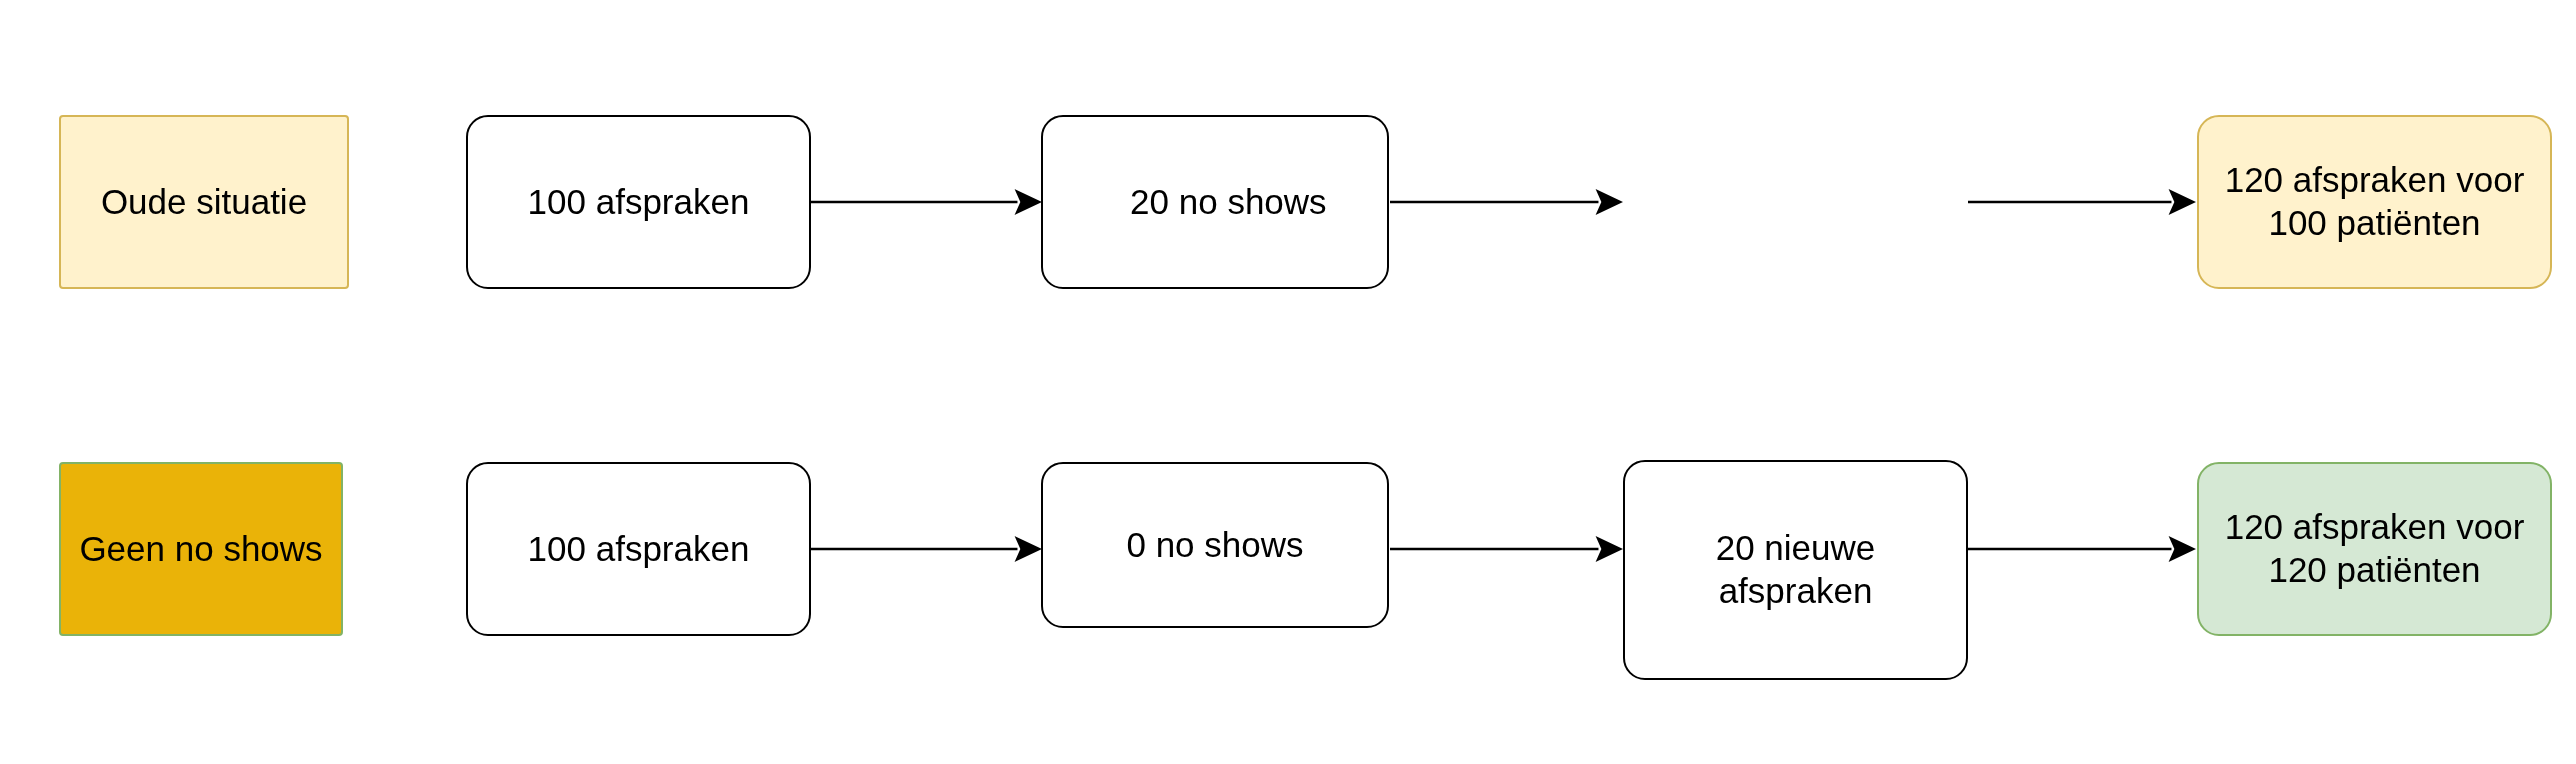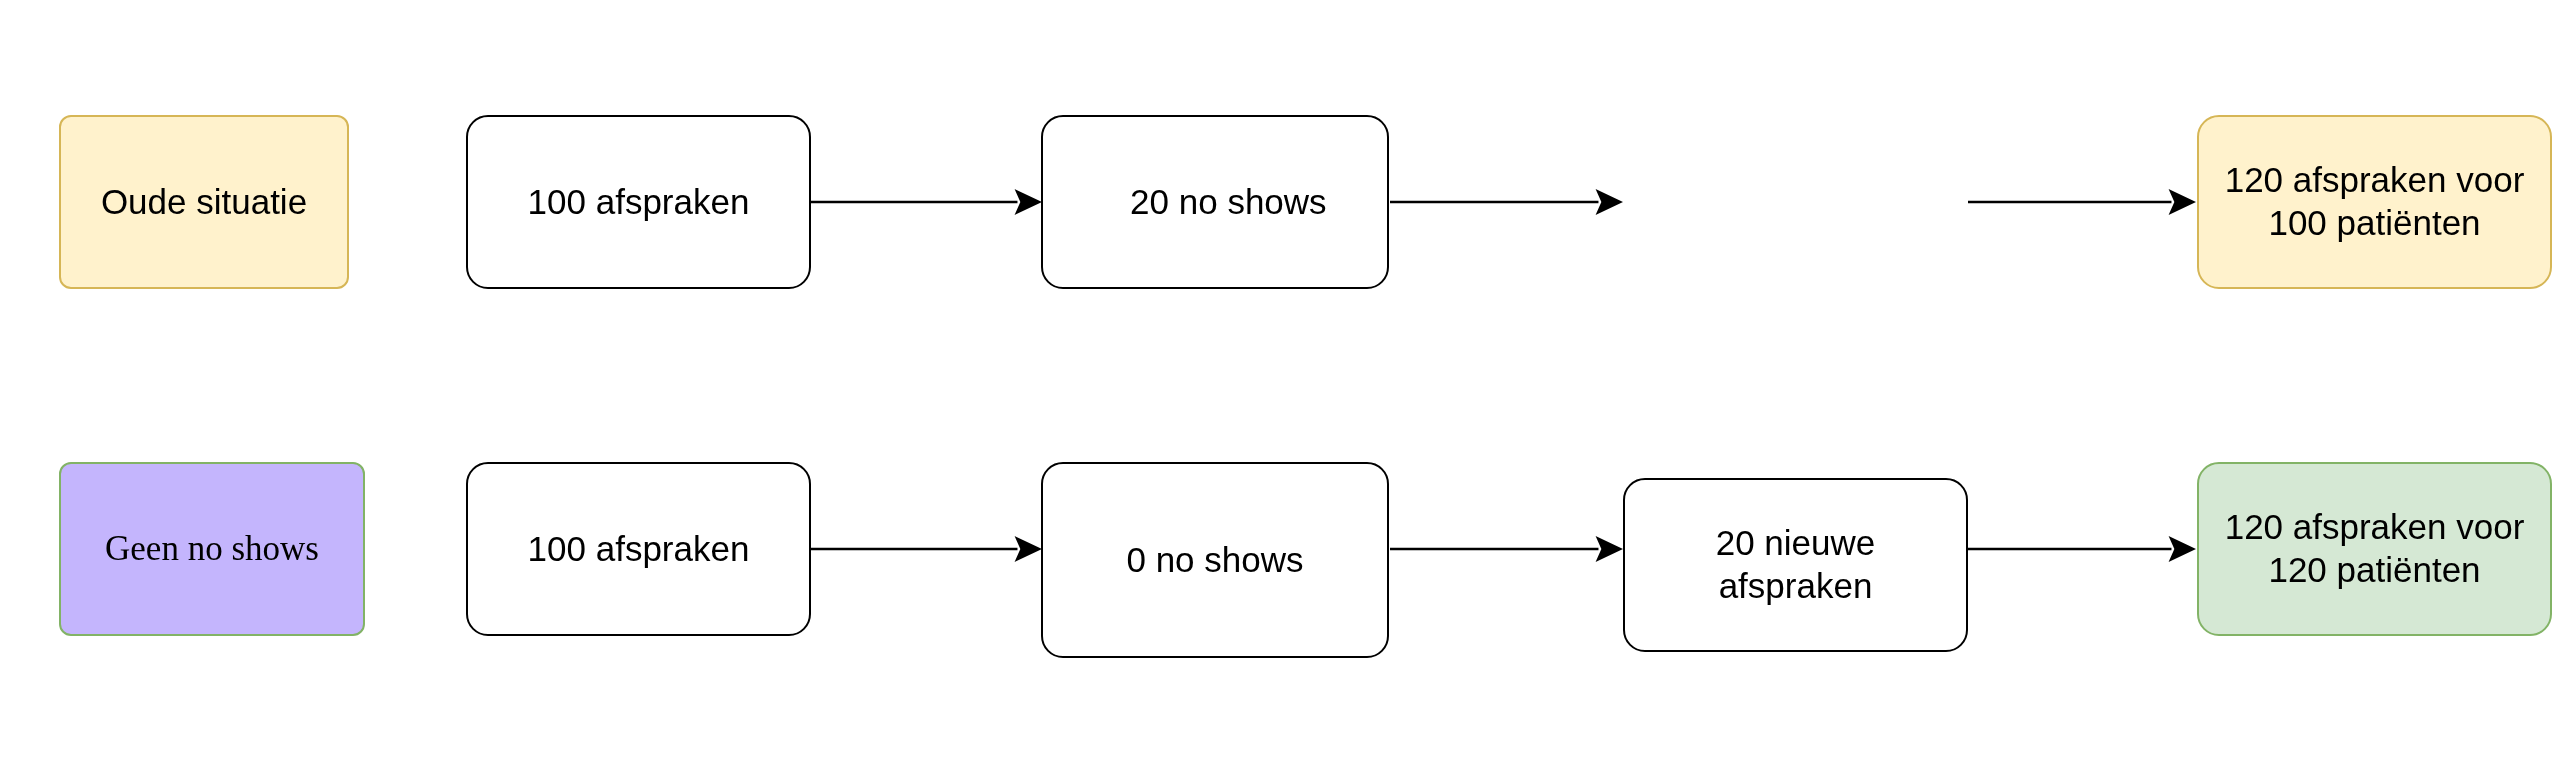--- a/index.html
+++ b/index.html
@@ -16,21 +16,21 @@
     text-align:center;
     box-sizing:border-box;
     border:2.2px solid #000000;
     background:#ffffff;
     color:#000000;
     font-size:35px; line-height:1.22;
     white-space:pre-line;
     padding:0 17.3px;
   }
   .rounded { border-radius:22px; }
-  .sharp   { border-radius:12px; }
+  .sharp   { border-radius:4px; }
   .arrow   { position:absolute; overflow:visible; }
 </style>
 </head>
 <body>
 
 <div class="canvas">
 
   <div class="box sharp" style="left: 59px; top: 115px; width: 290px; height: 174px; background-color: rgb(255, 242, 204); border-color: rgb(214, 182, 86);">
     <span>Oude situatie</span>
   </div>
@@ -57,43 +57,43 @@
   <svg class="arrow" style="left:1968px; top:186px;" width="228" height="32" viewBox="0 0 316 44">
     <line x1="0" y1="22" x2="282" y2="22" stroke-width="3.5" stroke="#000000"></line>
     <path d="M 316 22 L 278 4 L 286 22 L 278 40 Z" fill="#000000"></path>
   </svg>
 
   <div class="box rounded" style="left: 2197px; top: 115px; width: 355px; height: 174px; background-color: rgb(255, 242, 204); border-color: rgb(214, 182, 86);">
     <span>120 afspraken voor
 100 patiënten</span>
   </div>
 
-  <div class="box sharp" style="left: 59px; top: 462px; width: 306px; height: 174px; background-color: #c4b5fd; border-color: rgb(130, 179, 102); font-family: Liberation Serif, serif;">
+  <div class="box sharp" style="left: 59px; top: 462px; width: 284px; height: 174px; background-color: #eab308; border-color: rgb(130, 179, 102);">
     <span>Geen no shows</span>
   </div>
 
   <div class="box rounded" style="left: 466px; top: 462px; width: 345px; height: 174px; background-color: rgb(255, 255, 255); border-color: rgb(0, 0, 0);">
     <span>100 afspraken</span>
   </div>
 
   <svg class="arrow" style="left:811px; top:533px;" width="231" height="32" viewBox="0 0 320 44">
     <line x1="0" y1="22" x2="286" y2="22" stroke-width="3.5" stroke="#000000"></line>
     <path d="M 320 22 L 282 4 L 290 22 L 282 40 Z" fill="#000000"></path>
   </svg>
 
-  <div class="box rounded" style="left: 1041px; top: 462px; width: 348px; height: 196px; background-color: rgb(255, 255, 255); border-color: rgb(0, 0, 0);">
+  <div class="box rounded" style="left: 1041px; top: 462px; width: 348px; height: 166px; background-color: rgb(255, 255, 255); border-color: rgb(0, 0, 0);">
     <span>0 no shows</span>
   </div>
 
   <svg class="arrow" style="left:1390px; top:533px;" width="233" height="32" viewBox="0 0 323 44">
     <line x1="0" y1="22" x2="289" y2="22" stroke-width="3.5" stroke="#000000"></line>
     <path d="M 323 22 L 285 4 L 293 22 L 285 40 Z" fill="#000000"></path>
   </svg>
 
-  <div class="box rounded" style="left: 1623px; top: 478px; width: 345px; height: 174px; background-color: rgb(255, 255, 255); border-color: rgb(0, 0, 0);">
+  <div class="box rounded" style="left: 1623px; top: 460px; width: 345px; height: 220px; background-color: rgb(255, 255, 255); border-color: rgb(0, 0, 0);">
     <span>20 nieuwe afspraken</span>
   </div>
 
   <svg class="arrow" style="left:1968px; top:533px;" width="228" height="32" viewBox="0 0 316 44">
     <line x1="0" y1="22" x2="282" y2="22" stroke-width="3.5" stroke="#000000"></line>
     <path d="M 316 22 L 278 4 L 286 22 L 278 40 Z" fill="#000000"></path>
   </svg>
 
   <div class="box rounded" style="left: 2197px; top: 462px; width: 355px; height: 174px; background-color: rgb(213, 232, 212); border-color: rgb(130, 179, 102);">
     <span>120 afspraken voor

